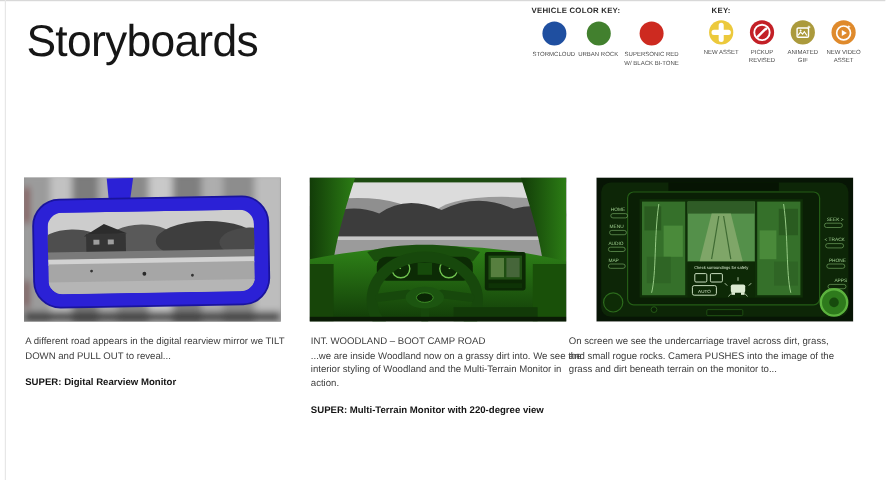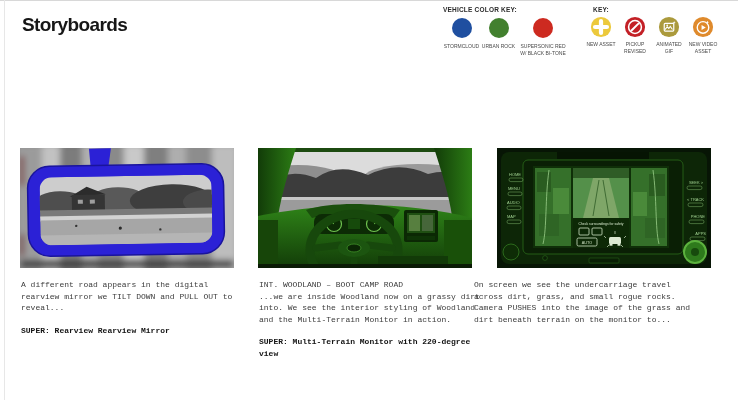--- a/index.html
+++ b/index.html
@@ -2,21 +2,21 @@
 <html><head>
 <meta charset="utf-8">
 <style>
   html,body{margin:0;padding:0;}
   body{
     width:738px;height:400px;background:#ffffff;position:relative;overflow:hidden;
     font-family:"Liberation Sans",sans-serif;
   }
   .top-line{position:absolute;top:0;left:0;width:738px;height:1px;background:#d8d8d8;}
   .edge-line{position:absolute;top:0;left:4px;width:1px;height:400px;background:#e7e7e7;}
-  .title{position:absolute;left:22px;top:14px;margin:0;font-size:19px;font-weight:bold;
+  .title{position:absolute;left:22px;top:14px;margin:0;font-size:37px;font-weight:normal;
          color:#161616;letter-spacing:-0.6px;}
   
   .vck{position:absolute;left:443px;top:6px;}
   .key-heading{font-size:6.5px;font-weight:bold;color:#2b2b2b;letter-spacing:0.2px;}
   .vck-row{display:flex;margin-top:5px;}
   .swatch-col{display:flex;flex-direction:column;align-items:center;}
   .swatch-col.c1,.swatch-col.c2{width:37px;}
   .swatch-col.c3{width:52px;}
   .dot{width:20px;height:20px;border-radius:50%;}
   .dot-blue{background:#1f4fa0;}
@@ -29,21 +29,21 @@
   .akey-row{display:flex;margin-top:3px;}
   .akey-item{width:34px;display:flex;flex-direction:column;align-items:center;}
   .akey-icon{width:22px;height:22px;display:block;}
   .akey-label{margin-top:3px;font-size:5px;color:#4a4a4a;text-align:center;line-height:1.35;}
   
   .panel{position:absolute;top:148px;width:214px;height:120px;margin:0;overflow:hidden;background:#777;}
   .panel svg{display:block;width:100%;height:100%;}
   .p1{left:20px;}.p2{left:258px;}.p3{left:497px;}
   
   .caption{position:absolute;top:279px;width:226px;font-size:8px;line-height:1.45;color:#3c3c3c;}
-  .caption p{margin:0;white-space:pre-line;font-family:Liberation Mono, monospace;}
+  .caption p{margin:0;white-space:pre-line;}
   .caption .super{margin-top:11px;font-weight:bold;color:#141414;}
   .cap1{left:21px;}.cap2{left:259px;}.cap3{left:474px;}
 </style>
 </head>
 <body>
 
 <div class="slide">
   <div class="top-line"></div>
   <div class="edge-line"></div>
 
@@ -282,21 +282,21 @@
         <circle cx="198" cy="104" r="11" fill="#2e7a1c" stroke="#5cb23e" stroke-width="2"></circle>
         <circle cx="198" cy="104" r="4" fill="#174a0d"></circle>
         <rect x="92" y="110" width="30" height="5" rx="1" fill="#0a1f05" stroke="#2c6a1c" stroke-width="0.5"></rect>
         <circle cx="48" cy="110" r="2.4" fill="#0a1f05" stroke="#2c6a1c" stroke-width="0.6"></circle>
       </g>
     </svg>
   </figure>
 
   <div class="caption cap1">
     <p>A different road appears in the digital rearview mirror we TILT DOWN and PULL OUT to reveal...</p>
-    <p class="super">SUPER: Rearview Rearview Mirror</p>
+    <p class="super">SUPER: Digital Rearview Monitor</p>
   </div>
   <div class="caption cap2">
     <p>INT. WOODLAND – BOOT CAMP ROAD
 ...we are inside Woodland now on a grassy dirt into. We see the interior styling of Woodland and the Multi-Terrain Monitor in action.</p>
     <p class="super">SUPER: Multi-Terrain Monitor with 220-degree view</p>
   </div>
   <div class="caption cap3">
     <p>On screen we see the undercarriage travel across dirt, grass, and small rogue rocks. Camera PUSHES into the image of the grass and dirt beneath terrain on the monitor to...</p>
     <p class="super"></p>
   </div>

